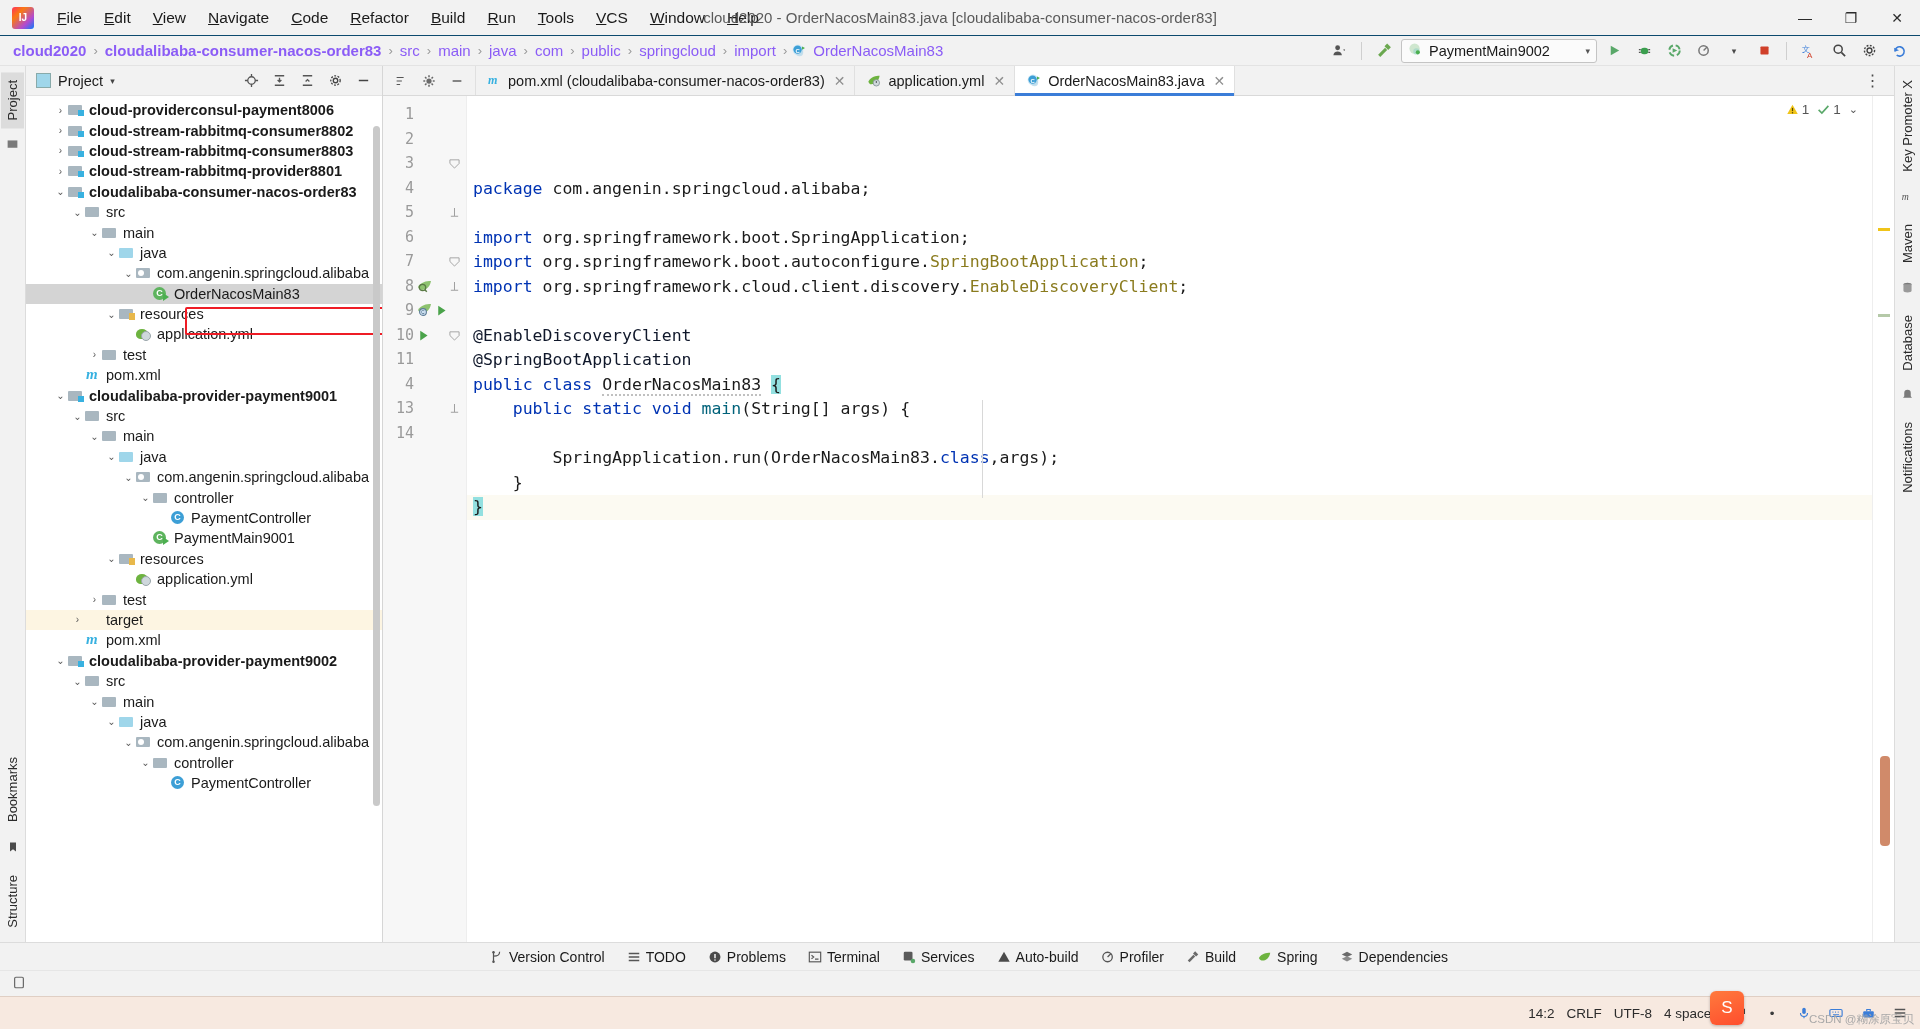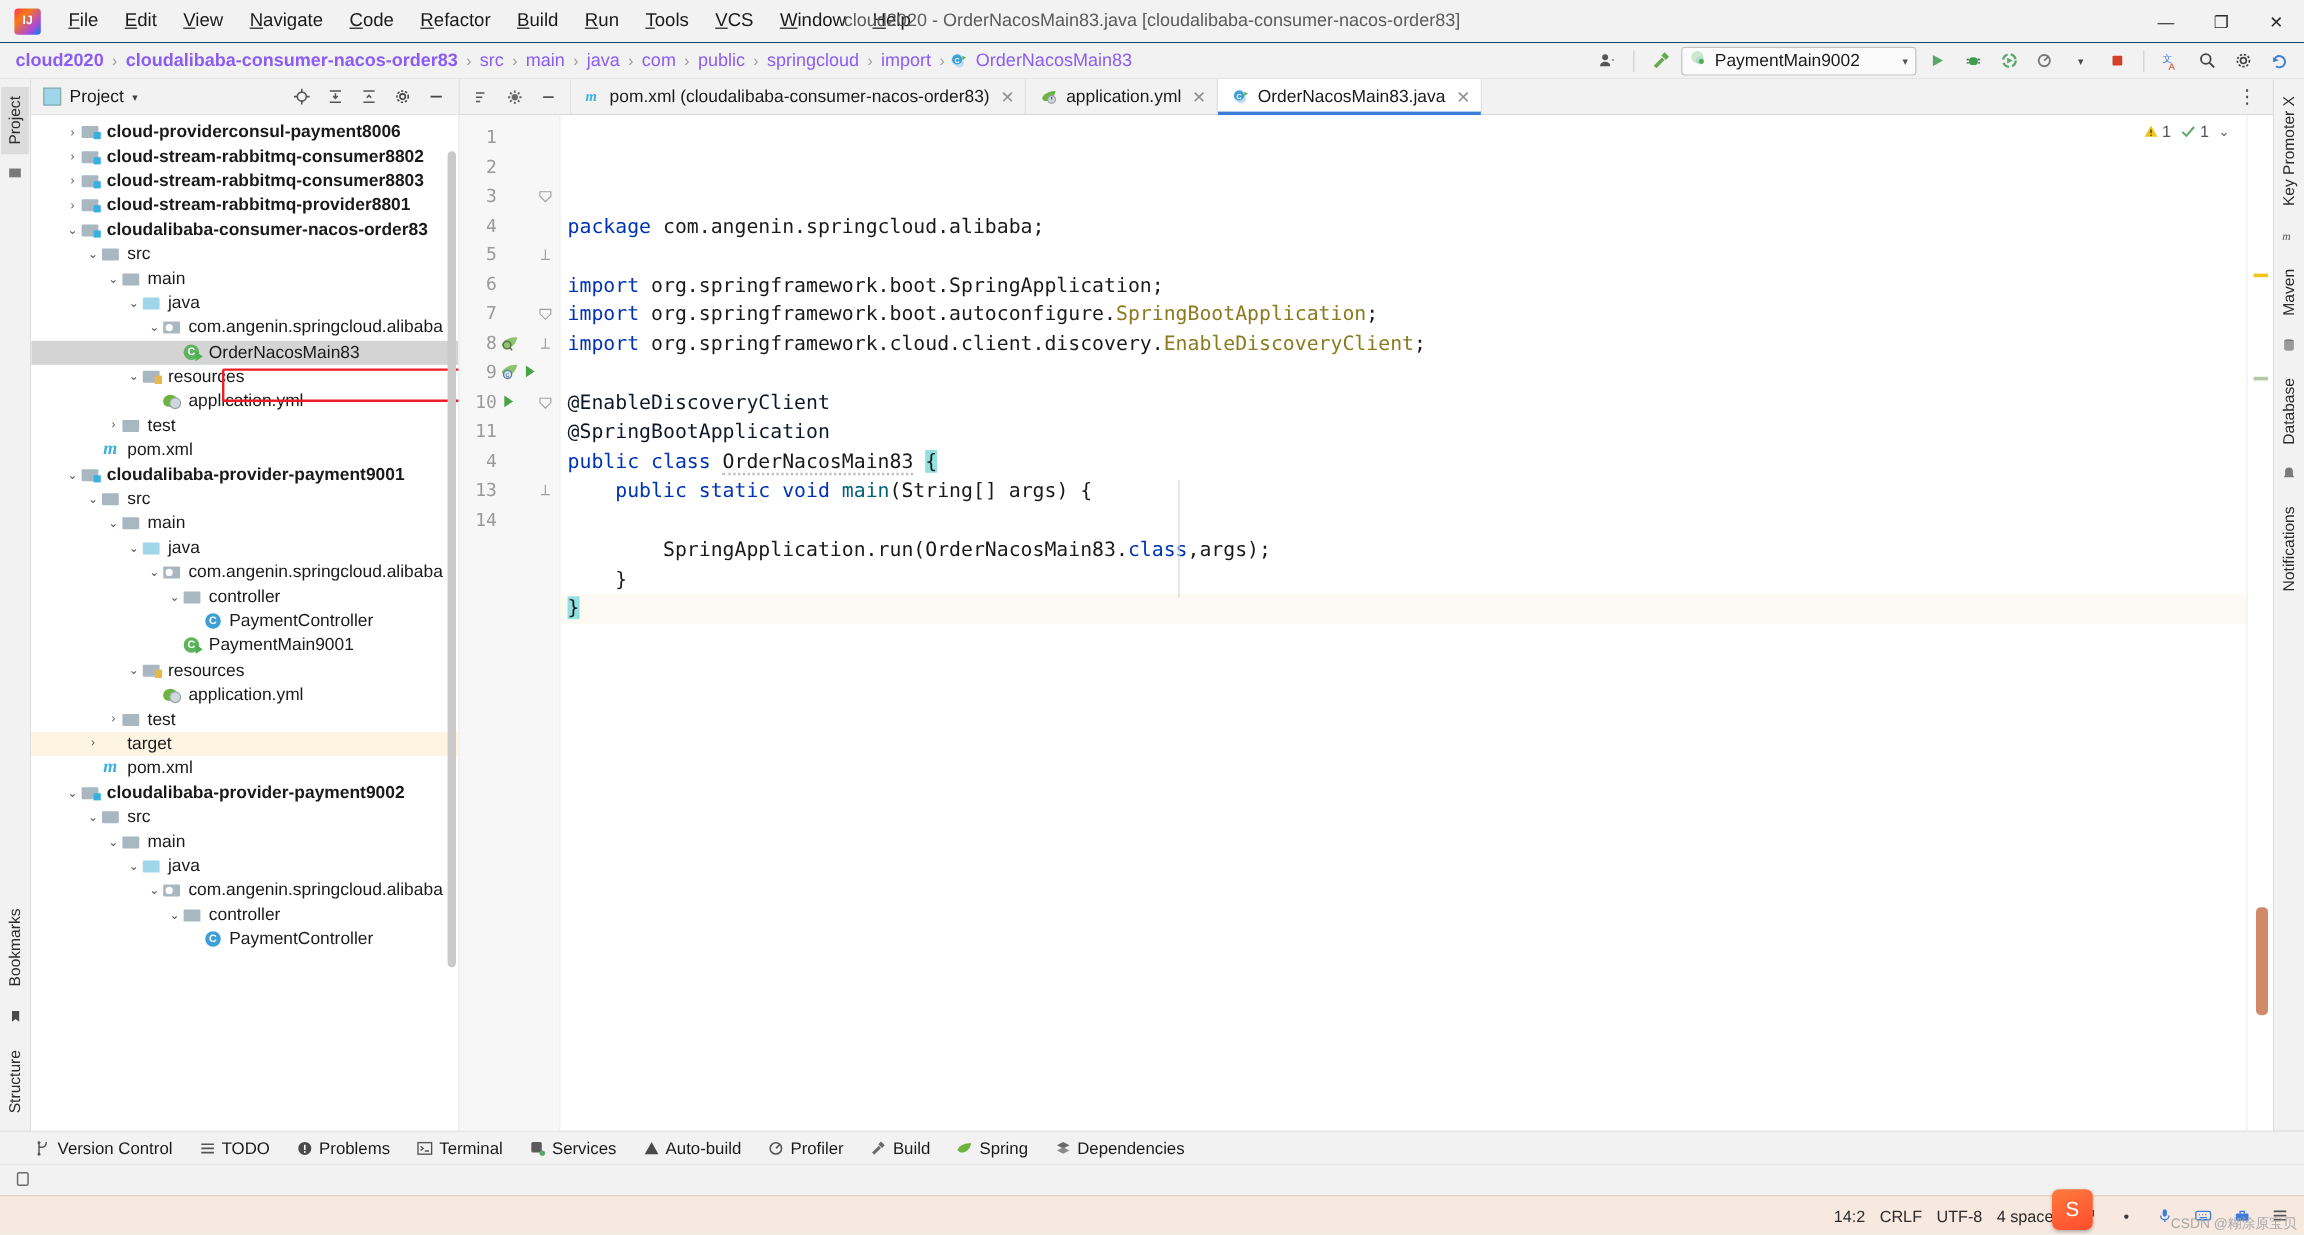--- a/index.html
+++ b/index.html
@@ -204,21 +204,21 @@
 
   
   .rstrip {
     width: 26px; flex: 0 0 26px; background: #f2f2f2; border-left: 1px solid #dcdcdc;
     display: flex; flex-direction: column; align-items: center; padding-top: 6px;
   }
 
   
   .toolwin {
     height: 28px; flex: 0 0 28px; display: flex; align-items: center; gap: 0px;
-    background: #f2f2f2; border-top: 1px solid #dcdcdc; padding-left: 18px;
+    background: #f2f2f2; border-top: 1px solid #dcdcdc; padding-left: 18px; justify-content: center;
   }
   .twitem {
     display: flex; align-items: center; gap: 5px; font-size: 14px; color: #1a1a1a;
     padding: 3px 11px; white-space: nowrap; border-radius: 3px;
   }
   .notif {
     height: 26px; flex: 0 0 26px; display: flex; align-items: center; gap: 8px;
     background: #f2f2f2; border-top: 1px solid #e6e6e6; padding-left: 12px;
     font-size: 14px; color: #1a1a1a;
   }

